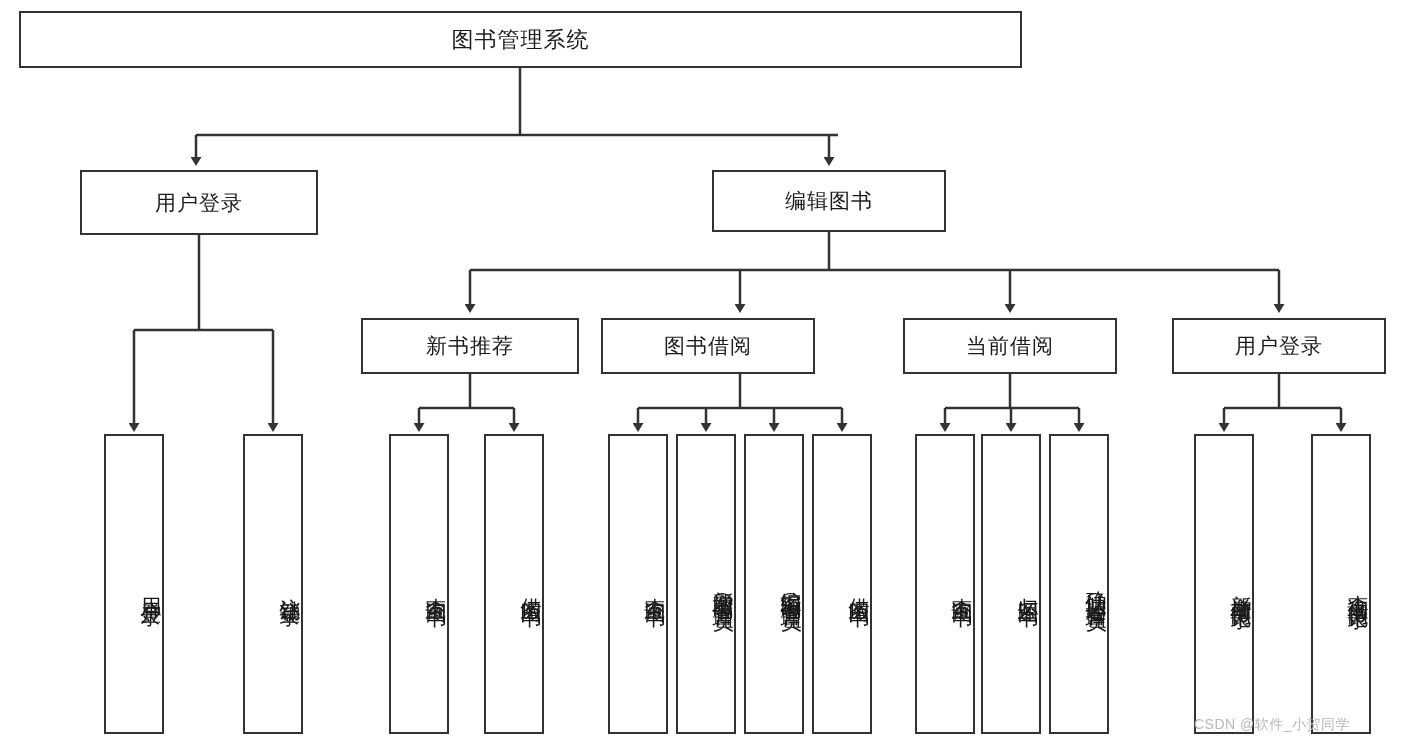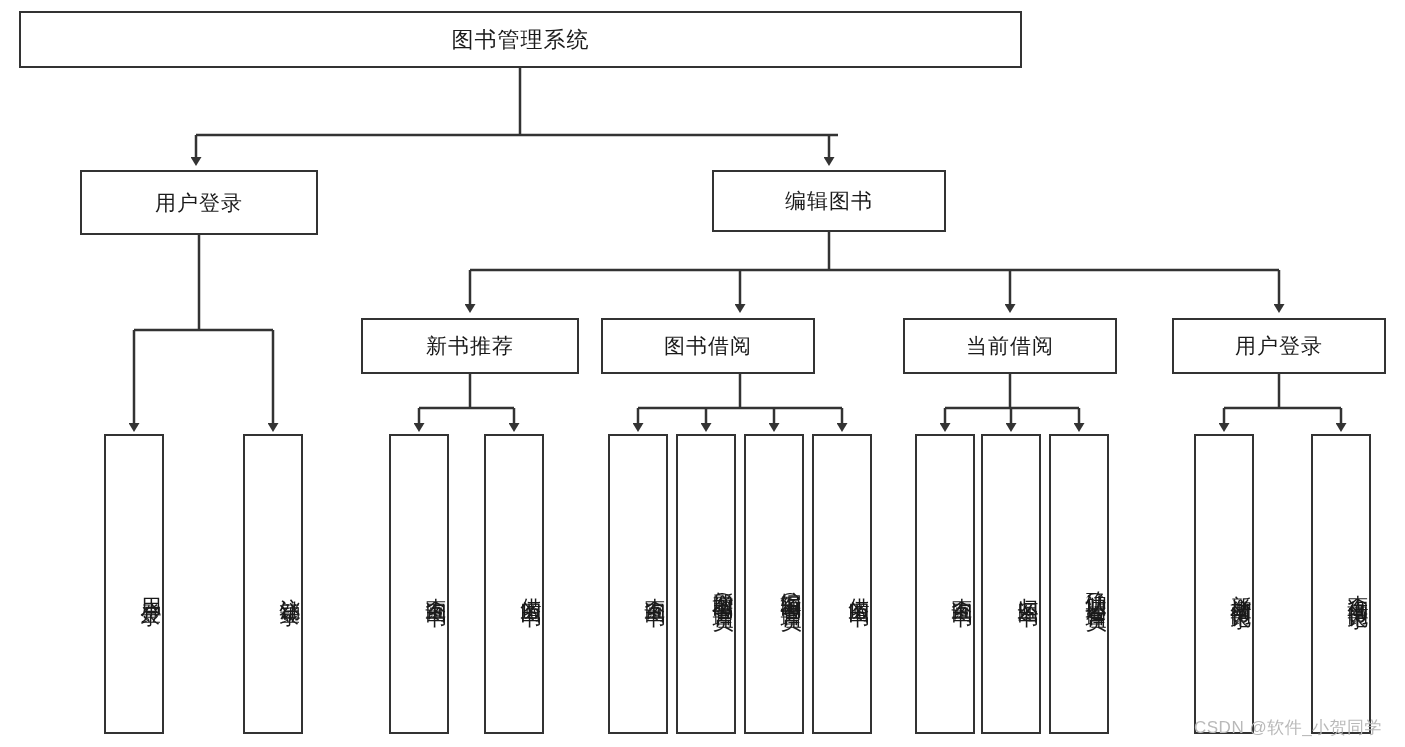--- a/index.html
+++ b/index.html
@@ -52,21 +52,21 @@
     writing-mode: vertical-rl;
     text-orientation: upright;
     line-height: 1;
     white-space: nowrap;
   }
   .node.root {
     font-size: 22px;
   }
   .watermark {
     position: absolute;
-    font-size: 17px;
+    font-size: 14px;
     color: #b9b9b9;
     white-space: nowrap;
     letter-spacing: 0.5px;
     pointer-events: none;
   }
 </style>
 </head>
 <body>
 
 <div id="diagram-root">

